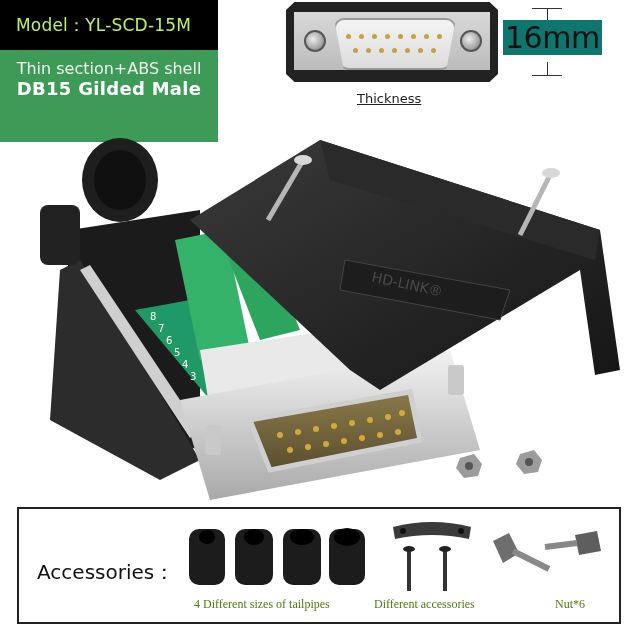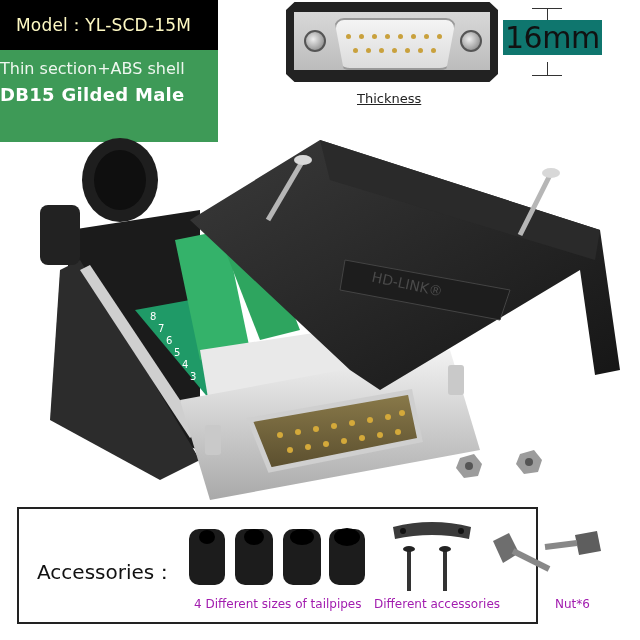--- a/index.html
+++ b/index.html
@@ -1,44 +1,44 @@
 <!DOCTYPE html>
 <html><head>
 <meta charset="utf-8">
 <style>
   html, body { margin: 0; padding: 0; }
   body { width: 640px; height: 640px; background: #ffffff; position: relative; overflow: hidden; font-family: "DejaVu Sans", sans-serif; }
 
-  .model-bar { position: absolute; left: 0; top: 0; width: 218px; height: 50px; background: #000; color: #fef9c3; font-size: 17px; display: flex; align-items: center; padding-left: 16px; box-sizing: border-box; letter-spacing: 0.2px; }
-  .green-box { position: absolute; left: 0; top: 50px; width: 218px; height: 92px; background: #3e9a57; color: #fff; box-sizing: border-box; }
+  .model-bar { position: absolute; left: 0; top: 0; width: 218px; height: 50px; background: #000; color: #bef264; font-size: 17px; display: flex; align-items: center; padding-left: 16px; box-sizing: border-box; letter-spacing: 0.2px; }
+  .green-box { position: absolute; left: 0; top: 50px; width: 218px; height: 92px; background: #3e9a57; color: #fff; text-align: center; box-sizing: border-box; }
   .green-box .l1 { font-size: 16px; margin-top: 9px; color: #eef7ef; }
-  .green-box .l2 { font-size: 18px; font-weight: bold; margin-top: 6px; letter-spacing: 0.3px; }
+  .green-box .l2 { font-size: 18px; font-weight: bold; letter-spacing: 0.3px; }
 
   
   .thick-wrap { position: absolute; left: 286px; top: 2px; width: 212px; height: 80px; }
   .thick-shell { position: absolute; left: 0; top: 0; width: 212px; height: 80px; background: #222; clip-path: polygon(4% 0, 96% 0, 100% 10%, 100% 90%, 96% 100%, 4% 100%, 0 90%, 0 10%); }
   .thick-plate { position: absolute; left: 8px; top: 10px; width: 196px; height: 58px; background: linear-gradient(#d8d8d8, #bcbcbc); }
   .thick-hole { position: absolute; top: 28px; width: 18px; height: 18px; border-radius: 50%; background: radial-gradient(circle at 40% 40%, #eee, #777); border: 2px solid #555; }
   .thick-d { position: absolute; left: 48px; top: 16px; width: 118px; height: 48px; background: linear-gradient(#f4f4f4, #dcdcdc); border: 2px solid #999; border-radius: 10px 10px 16px 16px; clip-path: polygon(0 0, 100% 0, 92% 100%, 8% 100%); }
   .pins-row { position: absolute; display: flex; gap: 8px; }
   .pins-row span { width: 5px; height: 5px; border-radius: 50%; background: #c9a13d; display: block; }
 
   .dim { position: absolute; left: 532px; top: 8px; width: 30px; height: 68px; }
   .dim .tick { position: absolute; left: 0; width: 30px; height: 1px; background: #333; }
   .dim .vline { position: absolute; left: 15px; width: 1px; background: #333; }
   .dim-text { position: absolute; left: 503px; top: 20px; font-size: 30px; color: #111; background: #0f766e; padding: 0 2px; letter-spacing: -0.5px; }
   .thick-label { position: absolute; left: 357px; top: 91px; font-size: 13px; color: #222; text-decoration: underline; }
 
   
   .product { position: absolute; left: 40px; top: 120px; width: 600px; height: 380px; }
 
   
-  .acc-box { position: absolute; left: 17px; top: 507px; width: 521px; height: 117px; border: 2px solid #222; box-sizing: border-box; background: #fff; }
+  .acc-box { position: absolute; left: 17px; top: 507px; width: 604px; height: 117px; border: 2px solid #222; box-sizing: border-box; background: #fff; }
   .acc-title { position: absolute; left: 18px; top: 50px; font-size: 20px; color: #111; }
-  .acc-cap { position: absolute; top: 88px; font-size: 12px; color: #a21caf; white-space: nowrap; }
+  .acc-cap { position: absolute; top: 88px; font-size: 12px; color: #4d7c0f; white-space: nowrap; font-family: Liberation Serif, serif; }
 </style>
 </head>
 <body>
 
 <div class="model-bar">
   <span>Model：YL-SCD-15M</span>
 </div>
 <div class="green-box">
   <div class="l1">Thin section+ABS shell</div>
   <div class="l2">DB15 Gilded Male</div>

